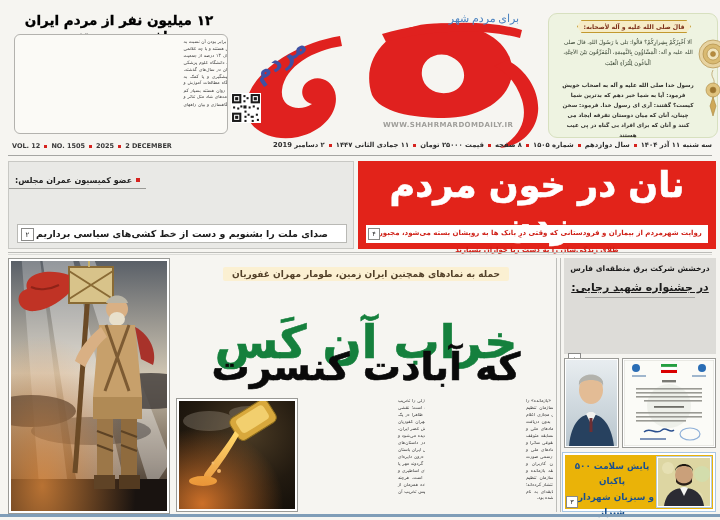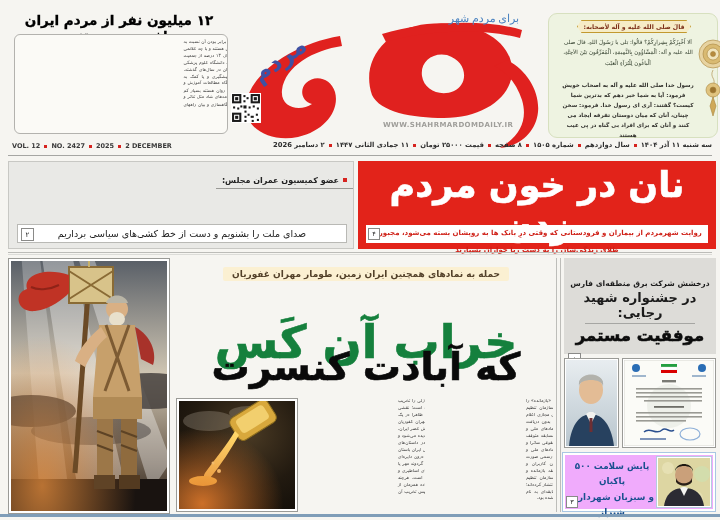--- a/index.html
+++ b/index.html
@@ -99,54 +99,54 @@
       <circle cx="22" cy="64" r="7" fill="#e0c37f"></circle>
         <circle cx="22" cy="64" r="3" fill="#9c7430"></circle>
       <path d="M22 71 L19 80 L22 90 L25 80 Z" fill="#cfa95a"></path>
     </g>
   </svg>
 </div>
 
 <div class="abs" style="left:12px;top:142px;display:flex;align-items:center;gap:4px;font-size:6.5px;font-weight:bold;color:#3a3a3a;">
   <span>VOL. 12</span>
     <span class="sep-sq"></span>
-  <span>NO. 2427</span>
+  <span>NO. 1505</span>
     <span class="sep-sq"></span>
   <span>2025</span>
     <span class="sep-sq"></span>
   <span>2 DECEMBER</span>
 </div>
 
 <div class="abs rtl" style="right:8px;top:141px;display:flex;align-items:center;gap:4px;font-size:6.8px;font-weight:bold;color:#2e2e2e;">
   <span>سه شنبه ۱۱ آذر ۱۴۰۴</span>
     <span class="sep-sq"></span>
   <span>سال دوازدهم</span>
     <span class="sep-sq"></span>
   <span>شماره ۱۵۰۵</span>
     <span class="sep-sq"></span>
   <span>۸ صفحه</span>
     <span class="sep-sq"></span>
   <span>قیمت ۲۵۰۰۰ تومان</span>
     <span class="sep-sq"></span>
   <span>۱۱ جمادی الثانی ۱۴۴۷</span>
     <span class="sep-sq"></span>
-  <span>۲ دسامبر 2026</span>
+  <span>۲ دسامبر 2019</span>
 </div>
 
 <div class="abs hairline" style="left:8px;top:155px;width:704px;"></div>
 
 <div class="abs" style="left:8px;top:161px;width:346px;height:88px;background:#e9e9e6;border:1px solid #c8c8c4;box-sizing:border-box;">
-  <div class="rtl" style="text-align:right;margin-top:5px;">
+  <div class="rtl" style="text-align:left;margin-top:5px;">
     <span style="display:inline-flex;align-items:center;gap:4px;border-bottom:1px solid #9a9a96;padding:0 6px 3px;">
       <span class="sep-sq" style="width:4px;height:4px;"></span>
       <span style="font-size:8px;font-weight:bold;color:#222;">عضو کمیسیون عمران مجلس:</span>
     </span>
   </div>
   <div class="abs" style="left:8px;bottom:5px;width:330px;height:19px;background:#fff;border:1px solid #b9b9b5;box-sizing:border-box;">
-    <div class="rtl center" style="line-height:17px;font-size:9.5px;font-weight:normal;color:#1c1c1c;">صدای ملت را بشنویم و دست از خط کشی‌های سیاسی برداریم</div>
+    <div class="rtl center" style="line-height:17px;font-size:9.5px;font-weight:bold;color:#1c1c1c;">صدای ملت را بشنویم و دست از خط کشی‌های سیاسی برداریم</div>
     <div class="abs pagebox" style="left:3px;top:3px;">۲</div>
   </div>
 </div>
 
 <div class="abs" style="left:358px;top:161px;width:358px;height:88px;background:#e2231a;box-sizing:border-box;">
   <div class="rtl center hv" style="margin-top:4px;font-size:35px;color:#ffffff;">نان در خون مردم زدن</div>
   <div class="abs" style="left:8px;bottom:6px;width:342px;height:18px;background:#fff;">
     <div class="rtl center" style="line-height:17px;font-size:7px;font-weight:bold;color:#cf1f16;">روایت شهرمردم از بیماران و فرودستانی که وقتی درِ بانک ها به رویشان بسته می‌شود، مجبورند طلای زندگی‌شان را به دست ربا خواران بسپارند</div>
     <div class="abs pagebox" style="left:2px;top:3px;width:10px;height:10px;font-size:6.5px;">۴</div>
   </div>
@@ -247,25 +247,24 @@
 
 <div class="abs" style="left:430px;top:398px;width:123px;height:114px;overflow:hidden;">
   <div class="rtl bodytxt shrink" style="width:218px;">دیروز «توهین به نمادهای ملی» پلتفرم پخش کننده «بازمانده» را توقیف کرد. به گزارش انتخاب، روابط عمومی سازمان تنظیم مقررات رسانه‌های صوت و تصویر فراگیر در فضای مجازی اعلام کرد: در پی انتشار ویدیویی از مسابقه «بازمانده» بدون دریافت مجوزهای لازم و همچنین بروز موارد توهین به نمادهای ملی و میهنی در این مسابقه، فعالیت سکوی پخش این مسابقه متوقف شد. توقیف سکوی «بازمانده» بر اساس پیگیری حقوقی ساترا و در راستای رعایت حقوق مخاطبان، صیانت از نمادهای ملی و پایبندی سکوهای صوت و تصویر فراگیر به مقررات رسمی صورت گرفته است. پیش‌تر عباس سیاح‌طاهری، معاون کاربران و تنظیم‌گران اجتماعی ساترا اعلام کرده بود مسابقه بازمانده و سکوی انتشار آن بدون اخذ مجوزهای لازم از سازمان تنظیم مقررات رسانه‌های صوت و تصویر فراگیر اقدام به انتشار کرده‌اند؛ در حالی صورت گرفت که اخیرا فیلمی از مسابقه‌ای به نام «بازمانده» منتشر شد که برای نمایش خانگی تولید شده بود.</div>
 </div>
 <div class="abs" style="left:302px;top:398px;width:123px;height:114px;overflow:hidden;">
   <div class="rtl bodytxt shrink" style="width:218px;">در یکی از قسمت‌ها شرکت‌کنندگان باید با سنگ، پازلی را تخریب کنند؛ پازلی که نقش عجیبی روی آن کشیده شده است؛ نقشی برگرفته از باورهای اساطیری ایرانی. باورهایی که ظاهرا در یک مسابقه آن هم با مجری‌گری سیامک انصاری و مهران غفوریان مورد بی‌مهری و اهانت قرار گرفتند. بر اساس گزارش عصر ایران، در این پازل دو حیوان افسانه‌ای اسطوره‌ای ایران دیده می‌شود و در میان آن‌ها نیز نمادی قرار دارد که نه تنها در داستان‌های اسطوره‌ای ایران اهمیت دارد بلکه در واقعیت تاریخی ایران باستان نیز جایگاه برجسته داشته است. این نقش مرکزی درون دایره‌ای قرار گرفته که با احاطه شدن طرحی، بی‌شباهت به گردونه مهر یا خورشید اسطوره‌ای ایرانیان نیست. حمله به باورهای اساطیری و شخصیت‌های پیشااسلامی بارها در ایران رخ داده است. هرچند گفته می‌شود هرگز قصدی در کار نبوده اما استفاده همزمان از چندین نماد مهم اسطوره‌ای ایران در یک قاب و سپس تخریب آن با سنگ، آیا واقعا می‌تواند تصادفی باشد؟</div>
 </div>
 
 <div class="abs" style="left:556px;top:258px;width:3px;height:254px;border-left:1px solid #bdbdb9;border-right:1px solid #bdbdb9;"></div>
 
-<div class="abs" style="left:564px;top:258px;width:152px;height:96px;background:#dddcd8;box-sizing:border-box;padding-top:21px;">
+<div class="abs" style="left:564px;top:258px;width:152px;height:96px;background:#dddcd8;box-sizing:border-box;padding-top:6px;">
   <div class="rtl center" style="font-size:7.6px;font-weight:bold;color:#1b1b1b;">درخشش شرکت برق منطقه‌ای فارس</div>
-  <div class="rtl center" style="font-size:13px;font-weight:bold;color:#1b1b1b;margin-top:2px;">در جشنواره شهید رجایی:</div>
+  <div class="rtl center" style="font-size:11px;font-weight:bold;color:#1b1b1b;margin-top:8px;text-decoration:underline;">در جشنواره شهید رجایی:</div>
   <div class="hairline" style="width:110px;margin:3px auto 2px;"></div>
-  <div class="rtl center hv" style="font-size:16.5px;color:#0c0c0c;">موفقیت مستمر</div>
   <div class="abs pagebox" style="left:4px;bottom:-12px;background:#fff;">۸</div>
 </div>
 
 <div class="abs frame" style="left:564px;top:358px;width:55px;height:90px;padding:1px;">
   <svg viewBox="0 0 51 86" style="width:51px;height:86px;display:block;">
     <defs>
         <linearGradient id="bgph" x1="0" y1="0" x2="0" y2="1">
       <stop offset="0" stop-color="#e8edf0"></stop>
           <stop offset="1" stop-color="#b9c6ce"></stop>
         </linearGradient>
@@ -303,21 +302,21 @@
       <rect x="12" y="52" width="66" height="1.6"></rect>
         <rect x="12" y="56" width="66" height="1.6"></rect>
         <rect x="12" y="60" width="50" height="1.6"></rect>
     </g>
     <path d="M20 72 C 26 66 32 76 38 70 C 42 66 46 74 50 70" stroke="#2a4f8f" stroke-width="1.4" fill="none"></path>
     <rect x="16" y="78" width="26" height="2" fill="#2a4f8f" opacity=".6"></rect>
     <ellipse cx="66" cy="74" rx="10" ry="6" fill="none" stroke="#8fb0d8" stroke-width="1.2"></ellipse>
   </svg>
 </div>
 
-<div class="abs" style="left:562px;top:452px;width:154px;height:60px;background:#f0abfc;border:1px solid #a9c6e2;box-shadow:inset 0 0 0 2px #ffffff;box-sizing:border-box;">
+<div class="abs" style="left:562px;top:452px;width:154px;height:60px;background:#eab308;border:1px solid #a9c6e2;box-shadow:inset 0 0 0 2px #ffffff;box-sizing:border-box;">
   <div class="abs frame" style="right:3px;top:3px;width:56px;height:52px;padding:1px;border-color:#b5cbdf;">
     <svg viewBox="0 0 52 48" style="width:52px;height:48px;display:block;">
       <rect width="52" height="48" fill="#ddd6a2"></rect>
       <circle cx="10" cy="10" r="6" fill="#e9e2b8" opacity=".8"></circle>
         <circle cx="44" cy="16" r="8" fill="#cfe0b0" opacity=".7"></circle>
         <circle cx="38" cy="40" r="7" fill="#e9e2b8" opacity=".6"></circle>
       <ellipse cx="26" cy="17" rx="9" ry="10" fill="#caa07a"></ellipse>
       <path d="M17 14 C 17 6 35 6 35 14 L 35 12 C 32 4 20 4 17 12 Z" fill="#1d1812"></path>
       <path d="M18 20 C 20 27 32 27 34 20 L 34 24 C 30 29 22 29 18 24 Z" fill="#2a2019"></path>
       <path d="M6 48 C 8 34 17 30 26 30 C 35 30 44 34 46 48 Z" fill="#2b2b33"></path>

